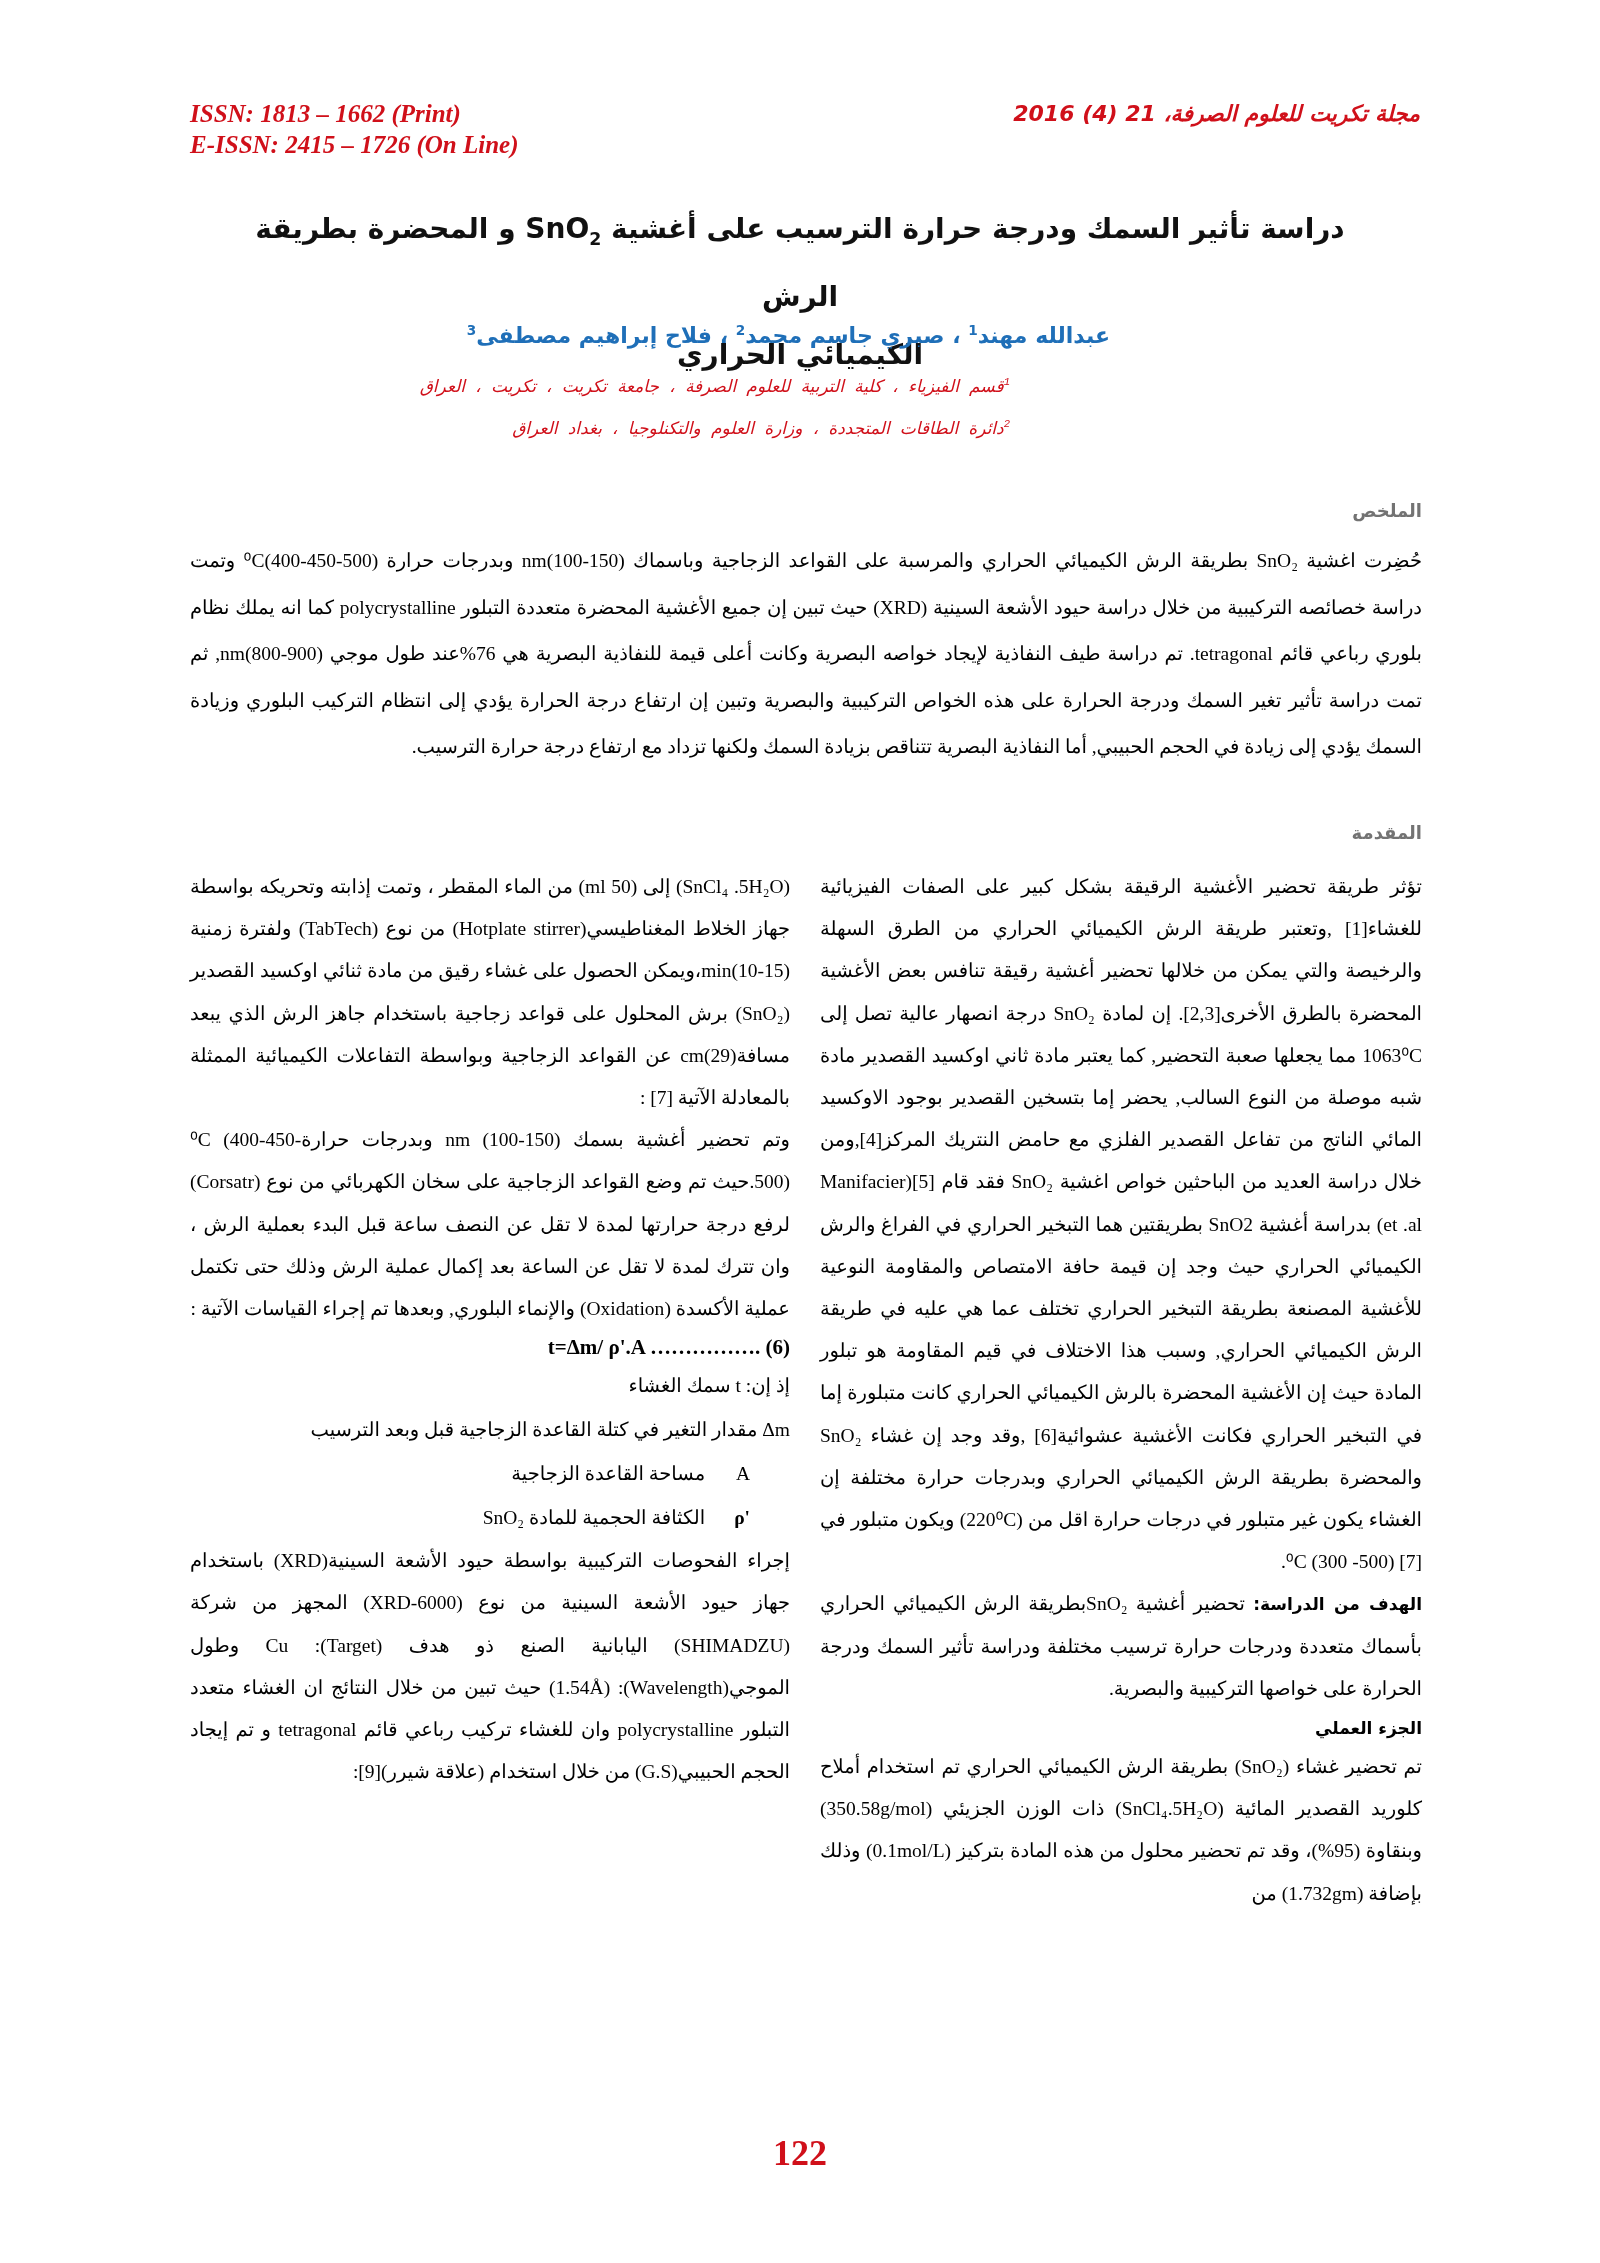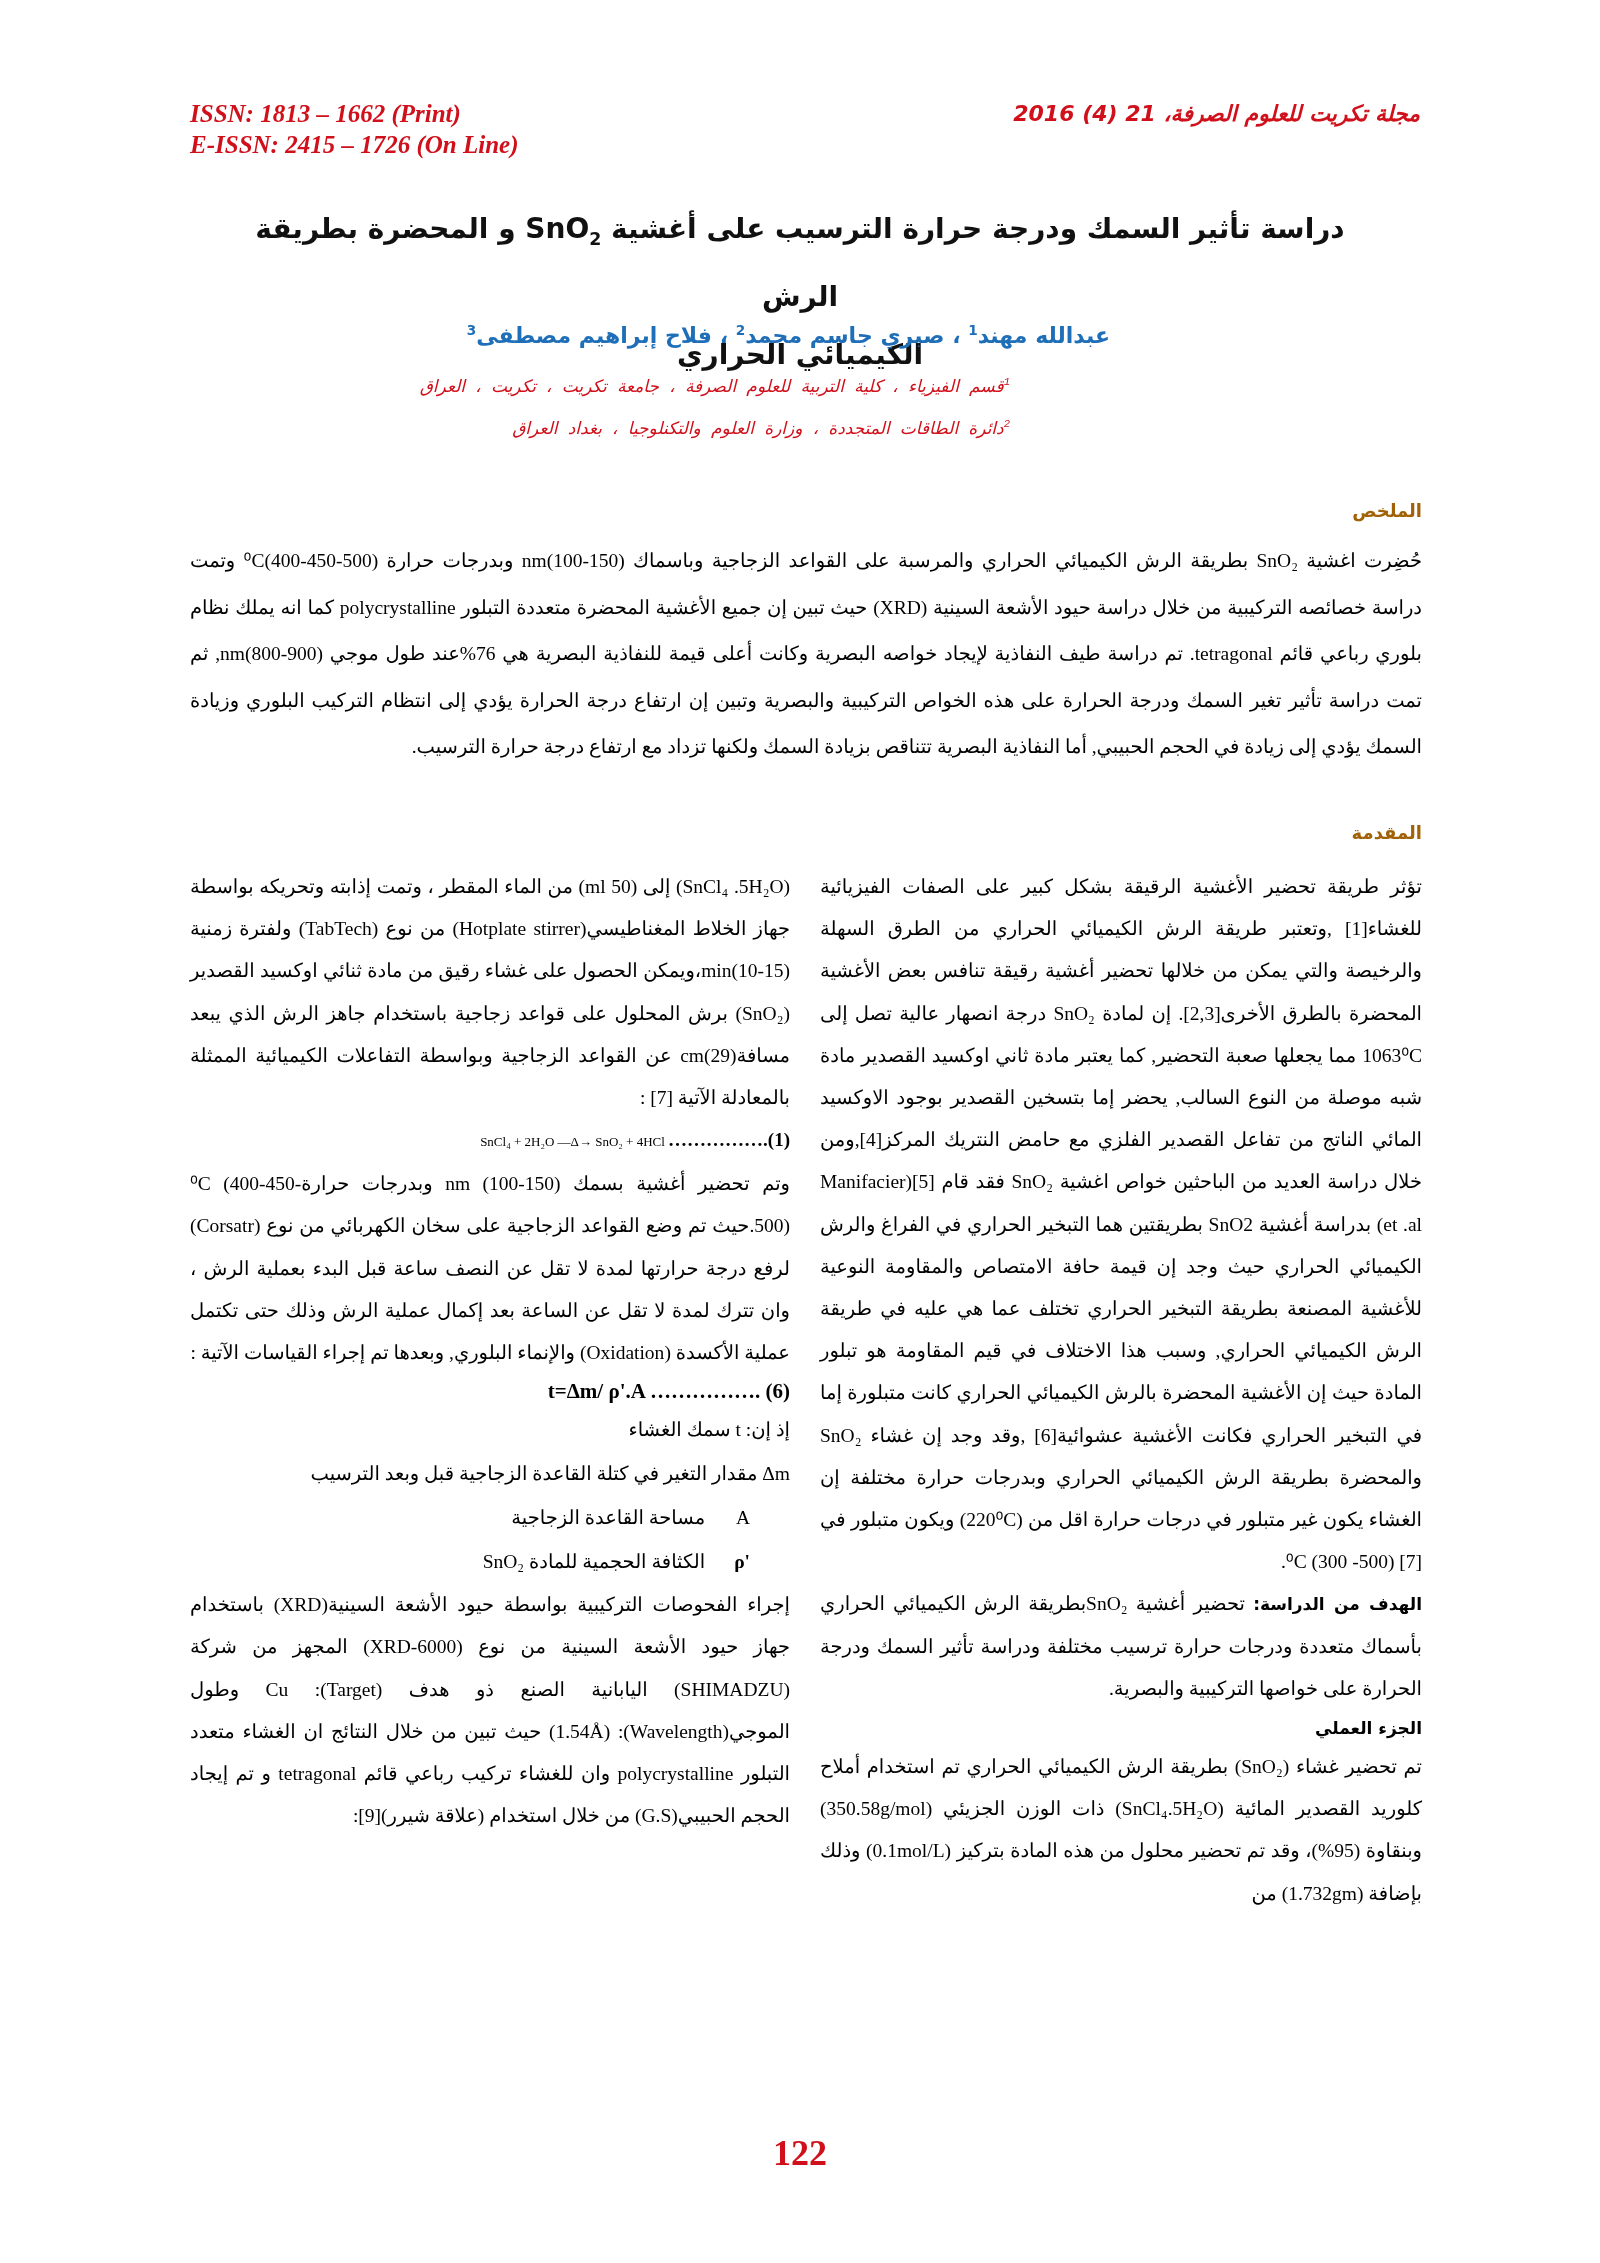--- a/index.html
+++ b/index.html
@@ -14,21 +14,21 @@
       color: #d0101a; font-size: 22px; line-height: 31px; }
     .title { position: absolute; left: 240px; right: 240px; top: 200px; direction: rtl; text-align: center;
       font-family: "DejaVu Sans", sans-serif; font-weight: bold; font-size: 28px; line-height: 58px; color: #111; }
     .authors { position: absolute; right: 490px; top: 322px; direction: rtl; text-align: right;
       font-family: "DejaVu Sans", sans-serif; font-weight: bold; font-size: 22px; color: #1f6fb8; }
     .aff { position: absolute; right: 590px; direction: rtl; text-align: right;
       font-family: Liberation Mono, monospace; font-style: italic; font-size: 17px; color: #d0101a; }
     .aff1 { top: 376px; } .aff2 { top: 418px; }
     sup { font-size: 0.62em; } sub { font-size: 0.62em; }
     .sec-head { position: absolute; direction: rtl; text-align: right; font-weight: bold;
-      font-family: "DejaVu Sans", sans-serif; font-size: 18px; color: #a16207; }
+      font-family: "DejaVu Sans", sans-serif; font-size: 18px; color: #737373; }
     .abstract { position: absolute; left: 190px; right: 178px; top: 538px; direction: rtl; text-align: justify;
       text-align-last: right; font-family: "Liberation Serif", serif; font-size: 19.5px; line-height: 46.5px; }
     .col { position: absolute; direction: rtl; text-align: justify; text-align-last: right;
       font-family: "Liberation Serif", serif; font-size: 19.5px; line-height: 42.2px; }
     .col-right { left: 820px; right: 178px; top: 866px; }
     .col-left { left: 190px; width: 600px; top: 866px; }
     .col p { margin: 0; }
     .eq { direction: ltr; text-align: center; font-family: "Liberation Serif", serif; }
     .eq1 { font-size: 13px; line-height: 42px; position: relative; }
     .eq1 .dots { font-size: 19px; font-weight: bold; }
@@ -73,24 +73,20 @@
 
   <div class="col col-right">
     <p>تؤثر طريقة تحضير الأغشية الرقيقة بشكل كبير على الصفات الفيزيائية للغشاء[1] ,وتعتبر طريقة الرش الكيميائي الحراري من الطرق السهلة والرخيصة والتي يمكن من خلالها تحضير أغشية رقيقة تنافس بعض الأغشية المحضرة بالطرق الأخرى[2,3]. إن لمادة SnO₂ درجة انصهار عالية تصل إلى 1063⁰C مما يجعلها صعبة التحضير, كما يعتبر مادة ثاني اوكسيد القصدير مادة شبه موصلة من النوع السالب, يحضر إما بتسخين القصدير بوجود الاوكسيد المائي الناتج من تفاعل القصدير الفلزي مع حامض النتريك المركز[4],ومن خلال دراسة العديد من الباحثين خواص اغشية SnO₂ فقد قام [5](Manifacier et .al) بدراسة أغشية SnO2 بطريقتين هما التبخير الحراري في الفراغ والرش الكيميائي الحراري حيث وجد إن قيمة حافة الامتصاص والمقاومة النوعية للأغشية المصنعة بطريقة التبخير الحراري تختلف عما هي عليه في طريقة الرش الكيميائي الحراري, وسبب هذا الاختلاف في قيم المقاومة هو تبلور المادة حيث إن الأغشية المحضرة بالرش الكيميائي الحراري كانت متبلورة إما في التبخير الحراري فكانت الأغشية عشوائية[6] ,وقد وجد إن غشاء SnO₂ والمحضرة بطريقة الرش الكيميائي الحراري وبدرجات حرارة مختلفة إن الغشاء يكون غير متبلور في درجات حرارة اقل من (220⁰C) ويكون متبلور في ⁰C (300 -500) [7].</p>
     <p><span class="inline-head">الهدف من الدراسة:</span><span> تحضير أغشية SnO₂بطريقة الرش الكيميائي الحراري بأسماك متعددة ودرجات حرارة ترسيب مختلفة ودراسة تأثير السمك ودرجة الحرارة على خواصها التركيبية والبصرية.</span></p>
     <p class="sub-head">الجزء العملي</p>
     <p>تم تحضير غشاء (SnO₂) بطريقة الرش الكيميائي الحراري تم استخدام أملاح كلوريد القصدير المائية (SnCl₄.5H₂O) ذات الوزن الجزيئي (350.58g/mol) وبنقاوة (95%)، وقد تم تحضير محلول من هذه المادة بتركيز (0.1mol/L) وذلك بإضافة (1.732gm) من</p>
   </div>
 
   <div class="col col-left">
     <p>(SnCl₄ .5H₂O) إلى (50 ml) من الماء المقطر ، وتمت إذابته وتحريكه بواسطة جهاز الخلاط المغناطيسي(Hotplate stirrer) من نوع (TabTech) ولفترة زمنية min(10-15)،ويمكن الحصول على غشاء رقيق من مادة ثنائي اوكسيد القصدير (SnO₂) برش المحلول على قواعد زجاجية باستخدام جاهز الرش الذي يبعد مسافةcm(29) عن القواعد الزجاجية وبواسطة التفاعلات الكيميائية الممثلة بالمعادلة الآتية [7] :</p>
-    <div class="eq eq1">
-      <span>SnCl₄ + 2H₂O —Δ→ SnO₂ + 4HCl</span>
-      <span class="dots bold">…………….(1)</span>
-    </div>
     <p>وتم تحضير أغشية بسمك nm (100-150) وبدرجات حرارة⁰C (400-450-500).حيث تم وضع القواعد الزجاجية على سخان الكهربائي من نوع (Corsatr) لرفع درجة حرارتها لمدة لا تقل عن النصف ساعة قبل البدء بعملية الرش ، وان تترك لمدة لا تقل عن الساعة بعد إكمال عملية الرش وذلك حتى تكتمل عملية الأكسدة (Oxidation) والإنماء البلوري, وبعدها تم إجراء القياسات الآتية :</p>
     <div class="eq eq2">t=Δm/ ρ'.A ……………. (6)</div>
     <p class="def">إذ إن: t سمك الغشاء</p>
     <p class="def"><span dir="ltr">Δm</span> <span>مقدار التغير في كتلة القاعدة الزجاجية قبل وبعد الترسيب</span></p>
     <p class="def indent2"><span class="lbl" dir="ltr">A</span> <span>مساحة القاعدة الزجاجية</span></p>
     <p class="def indent1"><span class="lbl bold" dir="ltr">ρ'</span> <span>الكثافة الحجمية للمادة SnO₂</span></p>
     <p>إجراء الفحوصات التركيبية بواسطة حيود الأشعة السينية(XRD) باستخدام جهاز حيود الأشعة السينية من نوع (XRD-6000) المجهز من شركة (SHIMADZU) اليابانية الصنع ذو هدف (Target): Cu وطول الموجي(Wavelength): (1.54Å) حيث تبين من خلال النتائج ان الغشاء متعدد التبلور polycrystalline وان للغشاء تركيب رباعي قائم tetragonal و تم إيجاد الحجم الحبيبي(G.S) من خلال استخدام (علاقة شيرر)[9]:</p>
   </div>
 
   <div class="pagenum">122</div>

